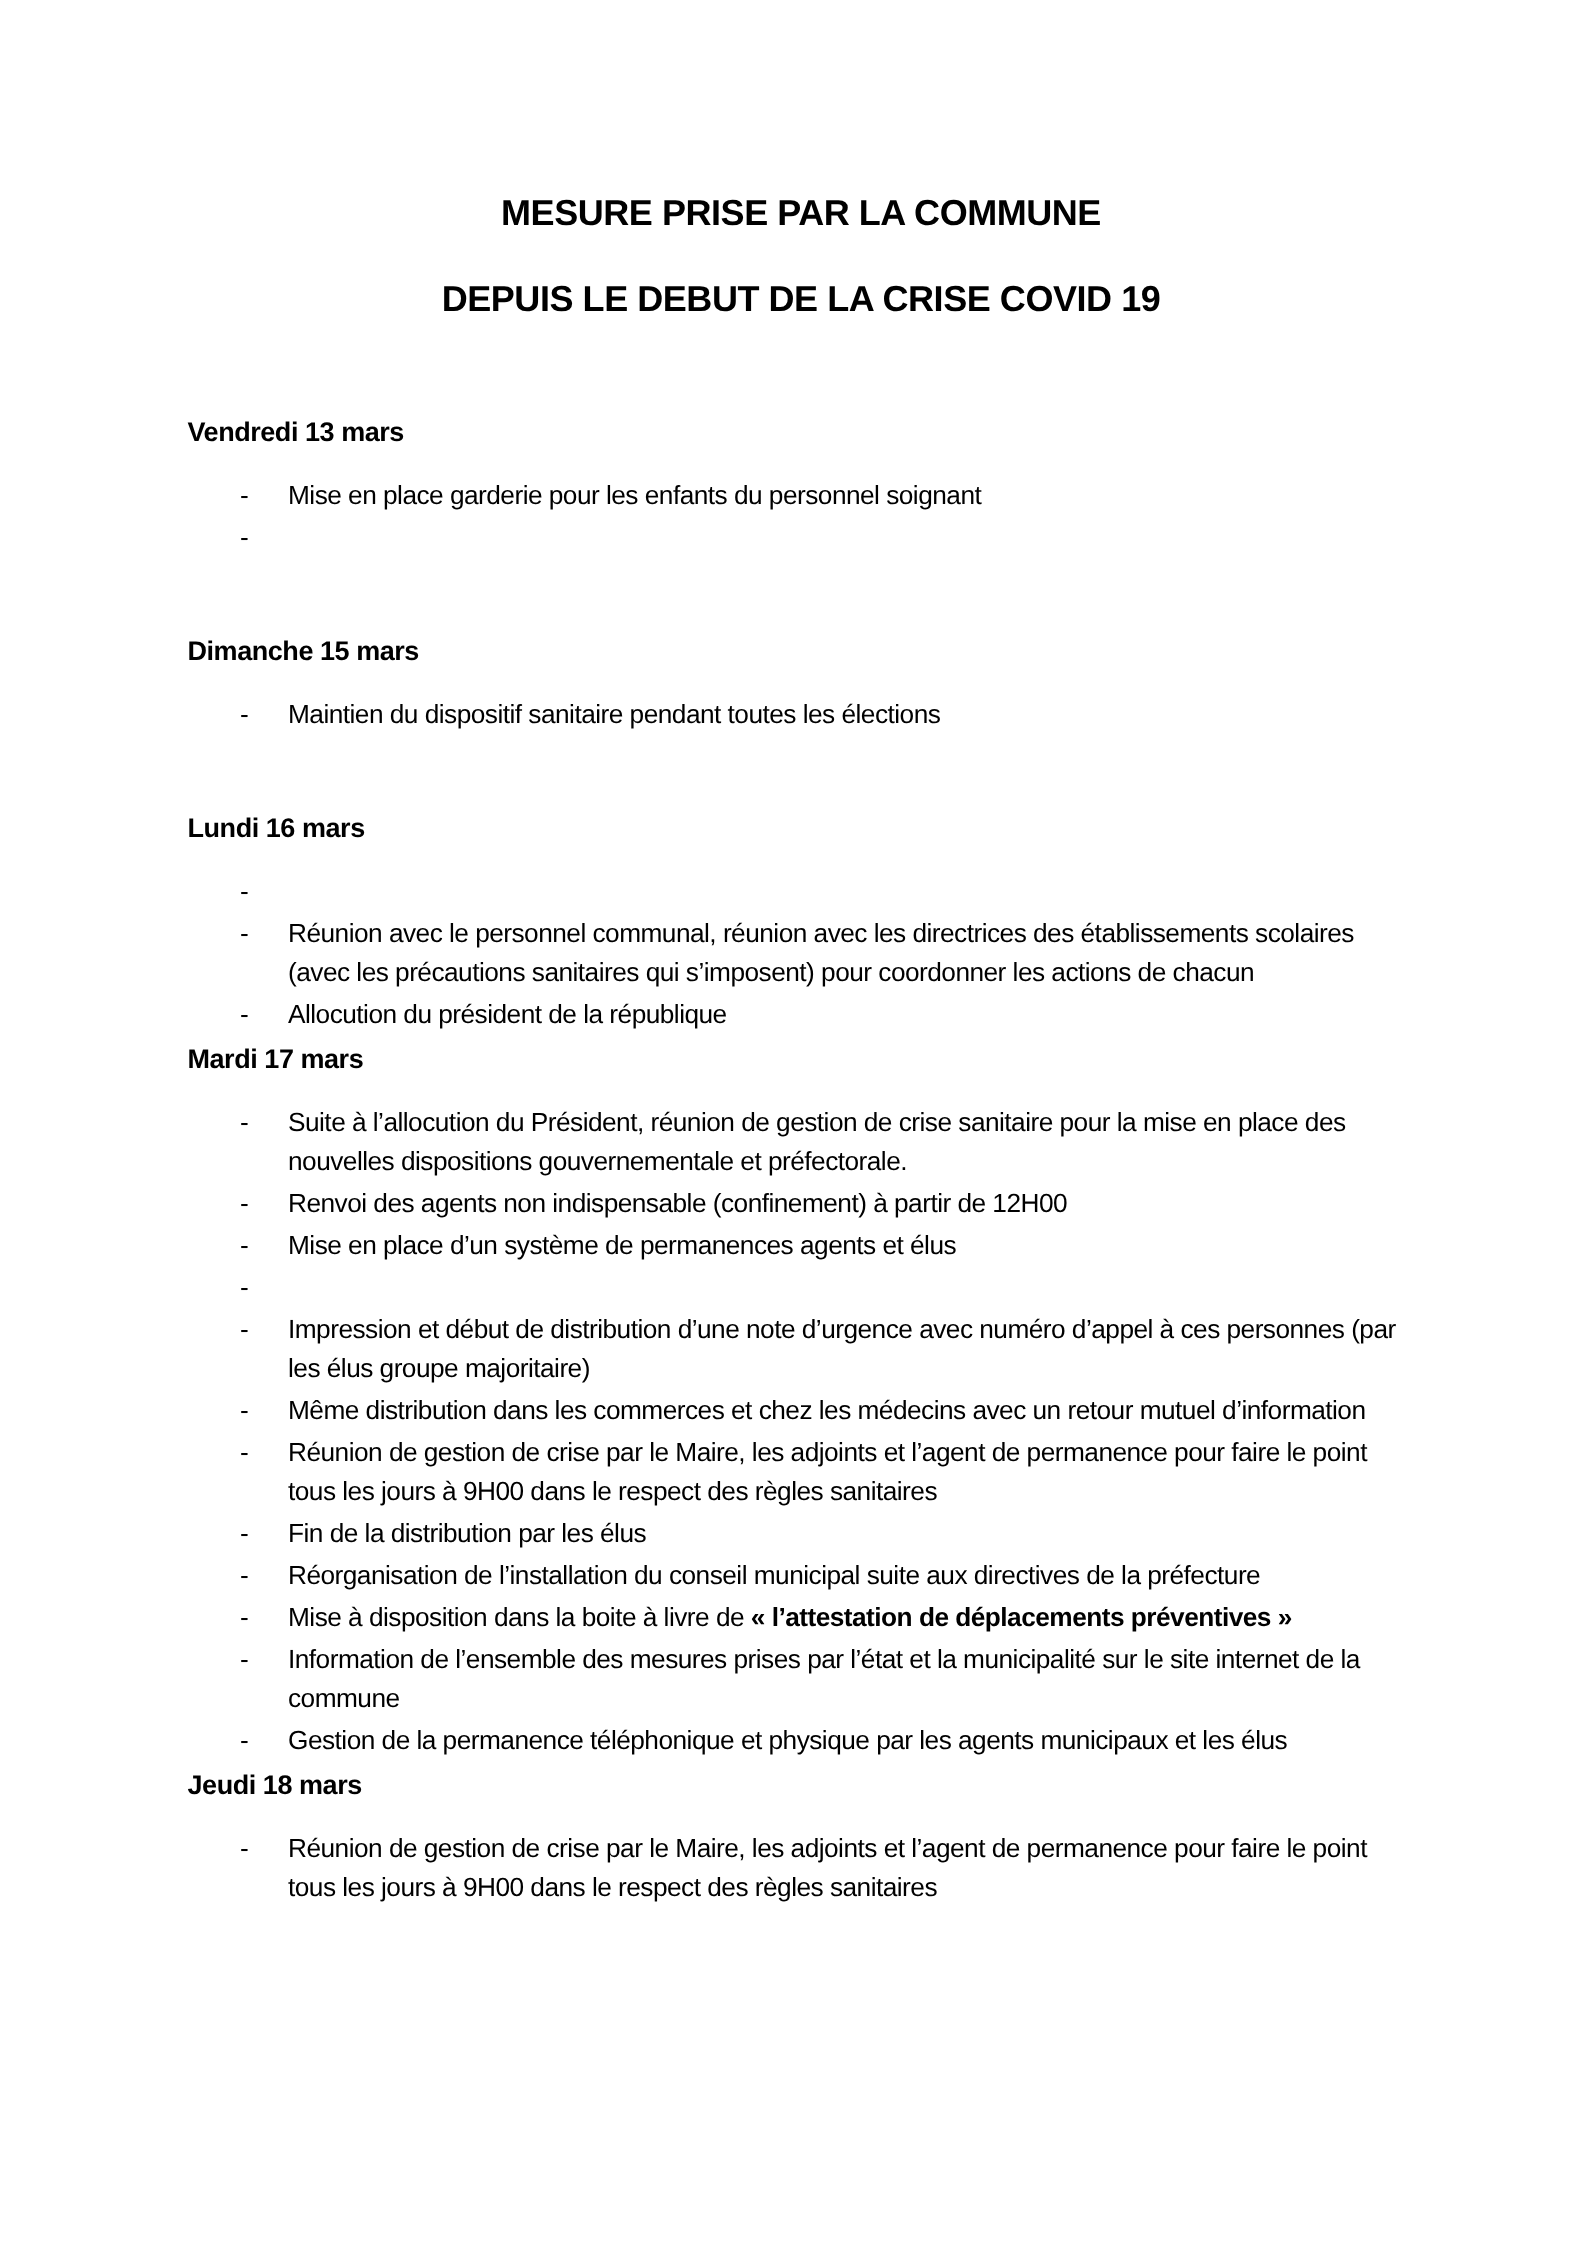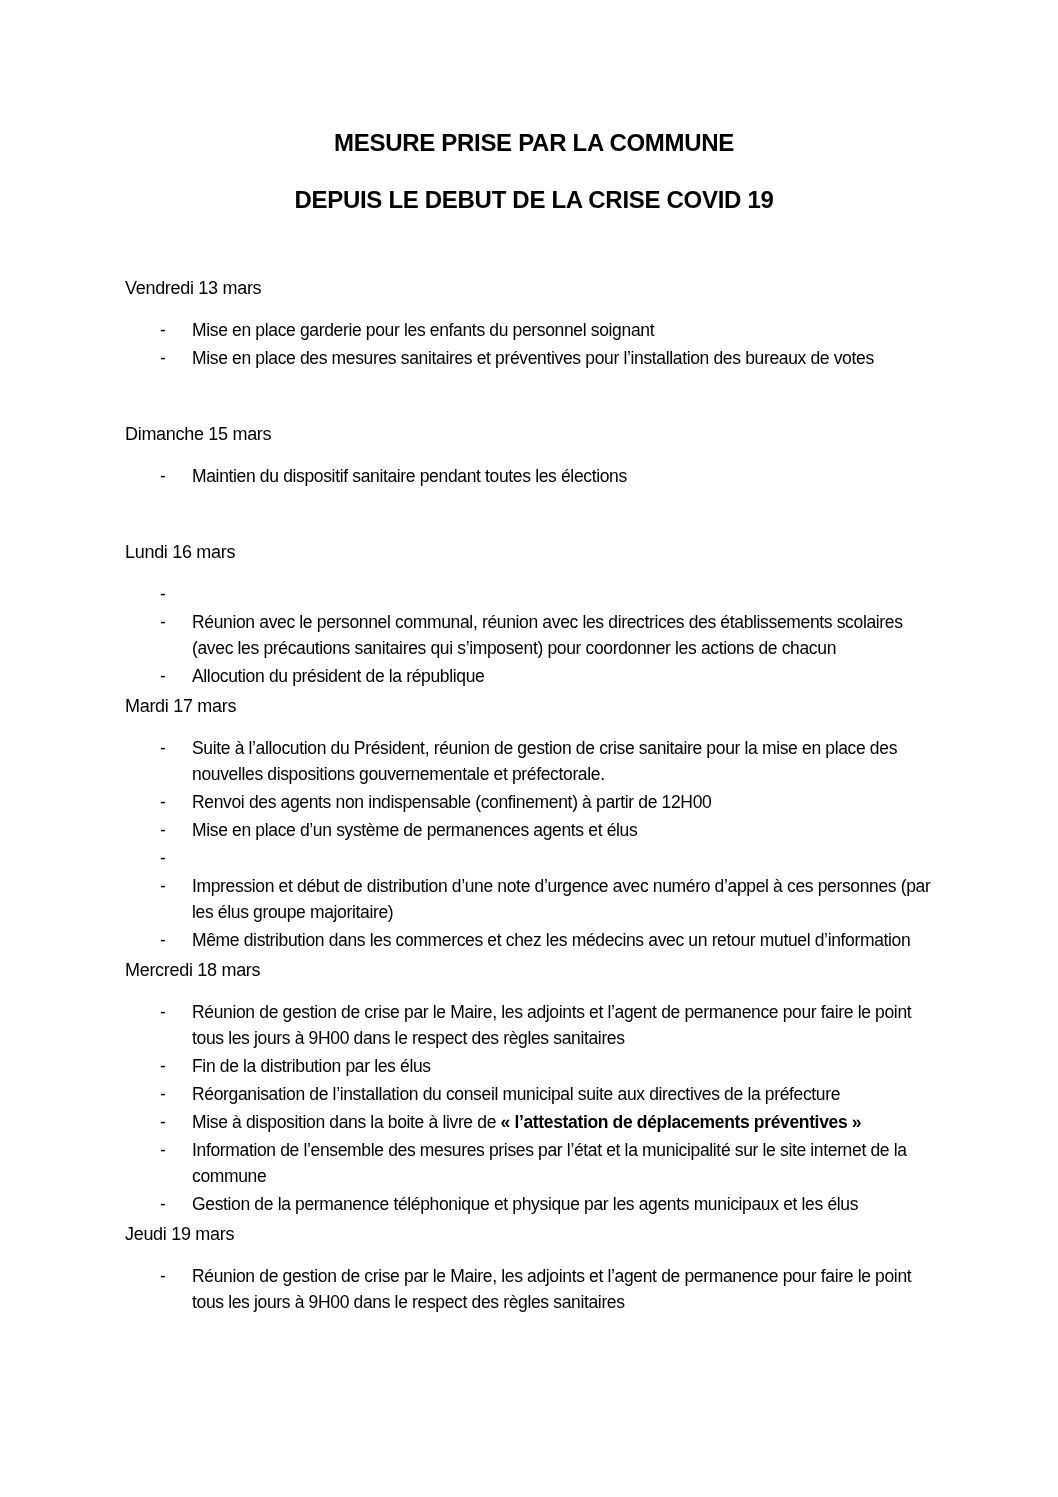--- a/index.html
+++ b/index.html
@@ -28,21 +28,21 @@
   }
   .doc-title.second {
     margin-top: 27px;
   }
   .sections {
     margin-top: 60px;
   }
   .section-heading {
     font-size: 18px;
     line-height: 26px;
-    font-weight: normal;
+    font-weight: bold;
     letter-spacing: -0.3px;
     margin: 4px 0 16px 0;
   }
   .section.extra-gap .section-heading {
     margin-top: 50px;
   }
   .section:first-child .section-heading {
     margin-top: 0;
   }
   .bullet-list {
@@ -80,21 +80,20 @@
   <div class="sections" id="sections-container">
       <div class="section">
         <div class="section-heading">Vendredi 13 mars</div>
         <div class="bullet-list">
           <div class="list-item">
             <span class="bullet-dash">-</span>
             <span class="item-text"><span class="">Mise en place garderie pour les enfants du personnel soignant</span></span>
           </div>
           <div class="list-item">
             <span class="bullet-dash">-</span>
-            <span class="item-text"><span class="">Mise en place des mesures sanitaires et préventives pour l’installation des bureaux de votes</span></span>
           </div>
         </div>
       </div>
       <div class="section extra-gap">
         <div class="section-heading">Dimanche 15 mars</div>
         <div class="bullet-list">
           <div class="list-item">
             <span class="bullet-dash">-</span>
             <span class="item-text"><span class="">Maintien du dispositif sanitaire pendant toutes les élections</span></span>
           </div>
@@ -138,21 +137,20 @@
             <span class="bullet-dash">-</span>
             <span class="item-text"><span class="">Impression et début de distribution d’une note d’urgence avec numéro d’appel à ces personnes (par les élus groupe majoritaire)</span></span>
           </div>
           <div class="list-item">
             <span class="bullet-dash">-</span>
             <span class="item-text"><span class="">Même distribution dans les commerces et chez les médecins avec un retour mutuel d’information</span></span>
           </div>
         </div>
       </div>
       <div class="section">
-        <div class="section-heading">Mercredi 18 mars</div>
         <div class="bullet-list">
           <div class="list-item">
             <span class="bullet-dash">-</span>
             <span class="item-text"><span class="">Réunion de gestion de crise par le Maire, les adjoints et l’agent de permanence pour faire le point tous les jours à 9H00 dans le respect des règles sanitaires</span></span>
           </div>
           <div class="list-item">
             <span class="bullet-dash">-</span>
             <span class="item-text"><span class="">Fin de la distribution par les élus</span></span>
           </div>
           <div class="list-item">
@@ -167,21 +165,21 @@
             <span class="bullet-dash">-</span>
             <span class="item-text"><span class="">Information de l’ensemble des mesures prises par l’état et la municipalité sur le site internet de la commune</span></span>
           </div>
           <div class="list-item">
             <span class="bullet-dash">-</span>
             <span class="item-text"><span class="">Gestion de la permanence téléphonique et physique par les agents municipaux et les élus</span></span>
           </div>
         </div>
       </div>
       <div class="section">
-        <div class="section-heading">Jeudi 19 mars</div>
+        <div class="section-heading">Jeudi 18 mars</div>
         <div class="bullet-list">
           <div class="list-item">
             <span class="bullet-dash">-</span>
             <span class="item-text"><span class="">Réunion de gestion de crise par le Maire, les adjoints et l’agent de permanence pour faire le point tous les jours à 9H00 dans le respect des règles sanitaires</span></span>
           </div>
         </div>
       </div>
     </div>
 </div>
 

